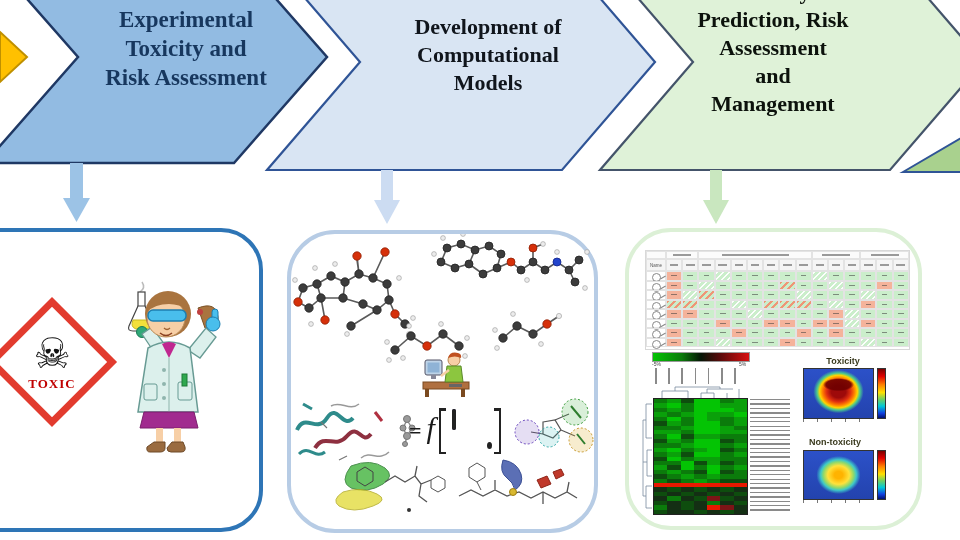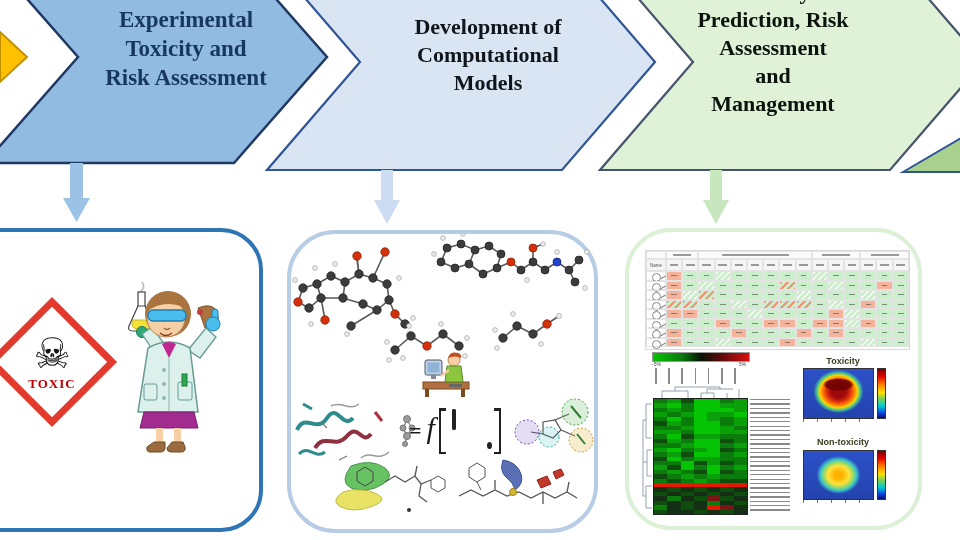--- a/index.html
+++ b/index.html
@@ -72,21 +72,21 @@
       background:repeating-linear-gradient(to right,#8a8a8a 0 1.6px,transparent 1.6px 13.2px);}
   #heat-coldendro{position:absolute;left:26px;top:153px;}
   #heat-rowdendro{position:absolute;left:13px;top:166px;}
   #heatmap{position:absolute;left:24px;top:166px;width:93px;height:115px;display:grid;
       grid-template-columns:repeat(7,1fr);border:0.5px solid #222;background:#000;}
   #heat-rowlabels{position:absolute;left:121px;top:167px;width:40px;height:113px;
       background:repeating-linear-gradient(to bottom,#8a8a8a 0 1.3px,transparent 1.3px 4.42px);}
   
   .plot-title{position:absolute;width:80px;text-align:center;font-size:9px;font-weight:bold;color:#3a3a1e;
       font-family:"Liberation Sans",sans-serif;}
-  #plot1-title{left:174px;top:124px;} #plot2-title{left:174px;top:205px;}
+  #plot1-title{left:174px;top:124px;} #plot2-title{left:166px;top:205px;}
   .density{position:absolute;width:69px;border:1px solid #333;}
   #plot1{left:174px;top:136px;height:49px;
     background:radial-gradient(30% 18% at 50% 32%,rgba(110,0,0,.9) 0 60%,transparent 75%),
                radial-gradient(38% 46% at 50% 46%,#9E0A0A 0 28%,#E03010 46%,#FF7A00 60%,#FFD400 72%,#49C98F 82%,rgba(40,110,220,0) 96%),
                linear-gradient(#2C51C8,#2343AE);}
   #plot2{left:174px;top:218px;height:48px;
     background:radial-gradient(34% 42% at 50% 50%,#FFB300 0 18%,#FFE23C 46%,#8FD96B 64%,#3EC8C8 76%,rgba(40,110,220,0) 94%),
                linear-gradient(#2C51C8,#2343AE);}
   .cbar{position:absolute;width:7px;border:0.5px solid #333;
     background:linear-gradient(to bottom,#7A0000,#E00000 15%,#FF8000 32%,#FFE000 48%,#70D060 62%,#00C8D8 76%,#1040E0 90%,#001070);}

